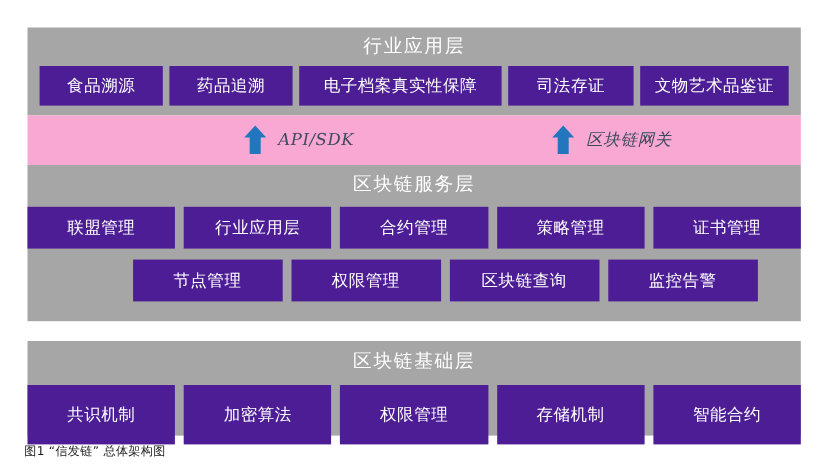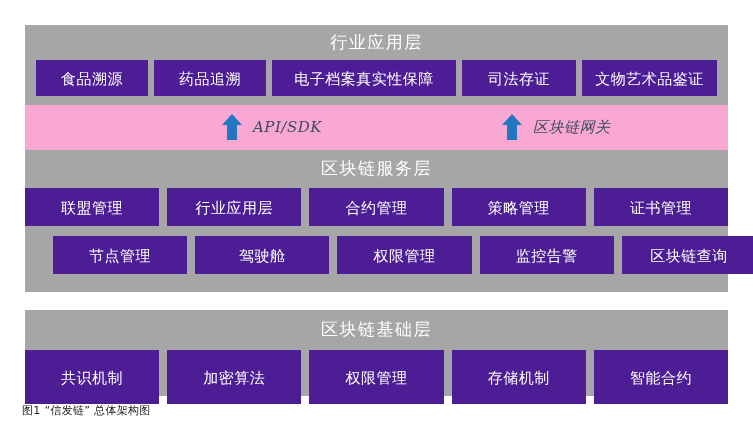--- a/index.html
+++ b/index.html
@@ -227,24 +227,23 @@
     <div class="box-row" id="service-row-0">
       <div class="blue-box">联盟管理</div>
       <div class="blue-box">行业应用层</div>
       <div class="blue-box">合约管理</div>
       <div class="blue-box">策略管理</div>
       <div class="blue-box">证书管理</div>
     </div>
 
     <div class="box-row" id="service-row-1">
       <div class="blue-box">节点管理</div>
-      <div class="blue-box">驾驶舱</div>
       <div class="blue-box">权限管理</div>
+      <div class="blue-box">区块链查询</div>
       <div class="blue-box">监控告警</div>
-      <div class="blue-box">区块链查询</div>
     </div>
   </div>
 
   <div class="layer-panel" id="base-layer">
     <div class="layer-title">区块链基础层</div>
     <div class="box-row">
       <div class="blue-box">共识机制</div>
       <div class="blue-box">加密算法</div>
       <div class="blue-box">权限管理</div>
       <div class="blue-box">存储机制</div>

